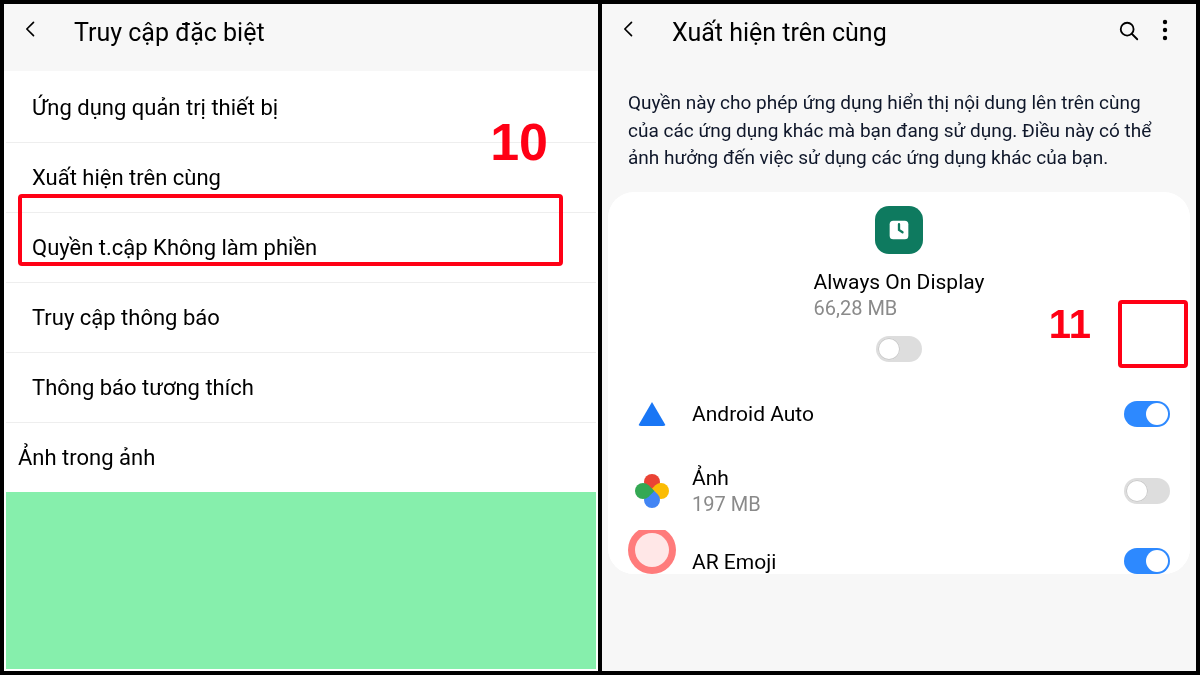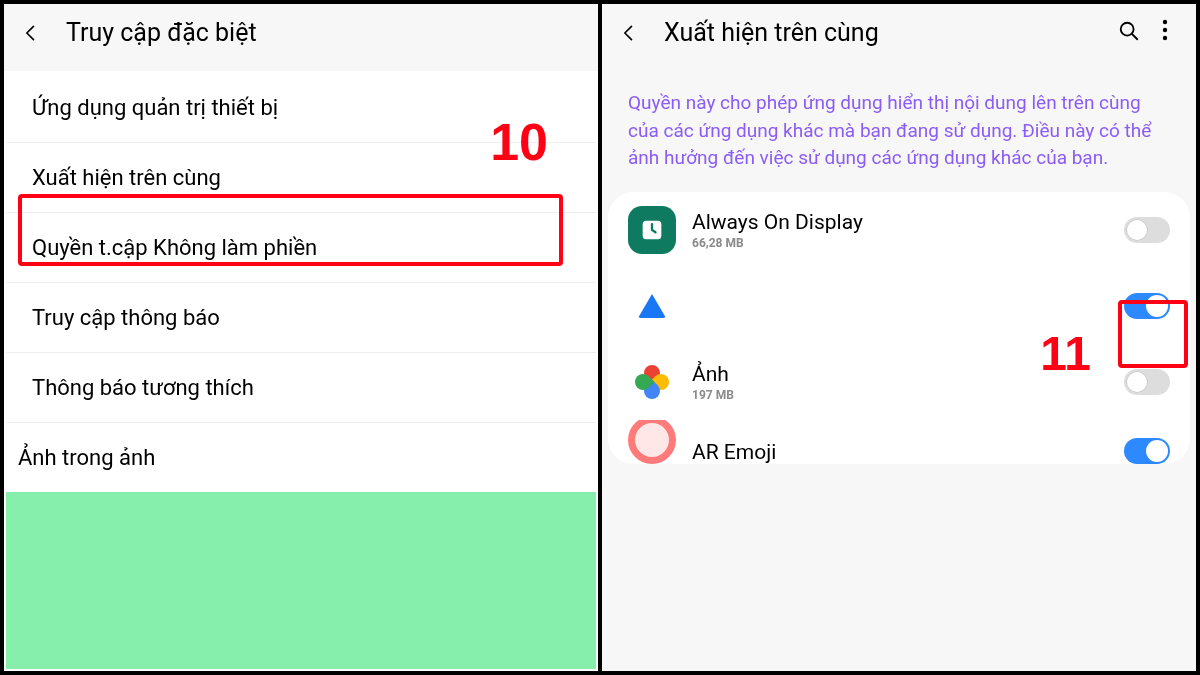--- a/index.html
+++ b/index.html
@@ -17,22 +17,21 @@
     flex-direction: column;
     overflow: hidden;
     position: relative;
   }
   .panel.left { border-right: 4px solid #000; }
   
   .header {
     background: #f7f7f7;
     padding: 14px 28px 24px 16px;
     display: flex;
-    align-items: center;
-    gap: 24px;
+    gap: 32px;
   }
   .back-arrow {
     width: 22px; height: 22px;
     display:flex; align-items:center; justify-content:center;
     font-size: 26px; line-height: 1; color:#000;
   }
   .header-title {
     font-size: 25px;
     color: #000;
     font-weight: 400;
@@ -73,24 +72,24 @@
     height: 72px;
   }
   
   .step-label {
     position:absolute;
     color:#ff0015;
     font-weight: 700;
     font-family: Arial, sans-serif;
   }
   .step-10 { top: 108px; right: 50px; font-size: 52px; }
-  .step-11 { top: 322px; right: 105px; font-size: 48px; }
+  .step-11 { top: 298px; right: 105px; font-size: 40px; }
   
   .desc {
-    color: #8b5cf6;
+    color: #0f172a;
     font-size: 19px;
     line-height: 1.45;
     padding: 18px 26px 20px 26px;
     background:#f7f7f7;
   }
   
   .app-row {
     display:flex;
     align-items:center;
     padding: 14px 20px;
@@ -99,21 +98,21 @@
   }
   .app-row + .app-row { border-top: none; }
   .app-icon {
     width: 48px; height:48px;
     border-radius: 12px;
     display:flex; align-items:center; justify-content:center;
     flex-shrink:0;
   }
   .app-labels { flex:1; display:flex; flex-direction:column; }
   .app-name { font-size: 21px; color:#000; }
-  .app-sub { font-size: 12px; color:#8a8a8a; margin-top:2px;font-weight:bold;}
+  .app-sub { font-size: 20px; color:#8a8a8a; margin-top:2px;}
   
   .toggle {
     width: 46px; height: 26px;
     border-radius: 14px;
     background:#ddd;
     position:relative;
     flex-shrink:0;
   }
   .toggle .knob{
     width:22px; height:22px; border-radius:50%;
@@ -158,21 +157,21 @@
   .ico-photos .p4{ background:#34a853; top:9px; left:0; transform:rotate(-135deg);}
   .ico-ar { background:#ff7b7b; display:flex; align-items:center; justify-content:center; border-radius:50%;}
   .ico-ar .face{ width:34px;height:34px;border-radius:50%;background:#ffe7e7;position:relative;}
   
   .rightcard {
     background:#fff;
     border-radius: 26px;
     margin: 0 6px;
     overflow:hidden;
   }
-  .app-row.first-card { border-radius: 26px 26px 0 0; }
+  .app-row.first-card { border-radius: 26px 26px 0 0; flex-direction: column; }
   .app-row.cut { padding-bottom: 0; height: 44px; overflow:hidden; align-items:flex-end; padding-top:10px;}
   
   .right .bgfill { background:#f7f7f7; flex:1; display:flex; flex-direction:column;}
 </style>
 </head>
 <body>
 
 <div class="panel left">
   <div class="header">
     <div class="back-arrow">
@@ -237,20 +236,21 @@
         <div class="toggle">
             <div class="knob"></div>
           </div>
       </div>
 
       <div class="app-row">
         <div class="app-icon ico-aa">
             <div class="tri"></div>
           </div>
         <div class="app-labels">
+          <div class="app-name">Android Auto</div>
         </div>
         <div class="toggle on">
             <div class="knob"></div>
           </div>
       </div>
 
       <div class="app-row">
         <div class="app-icon ico-photos">
           <div class="pin">
               <span class="p1"></span>

